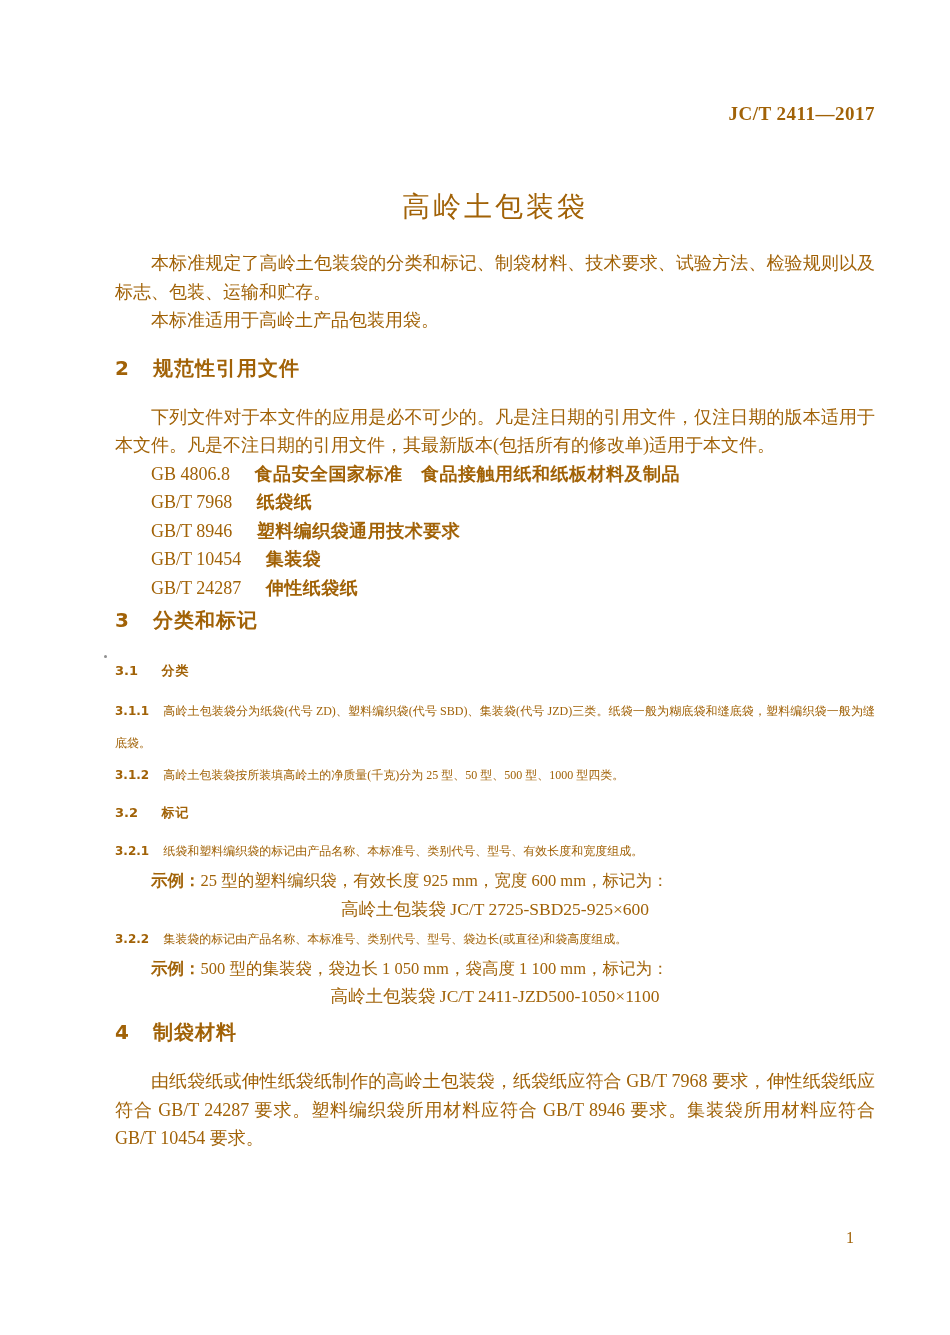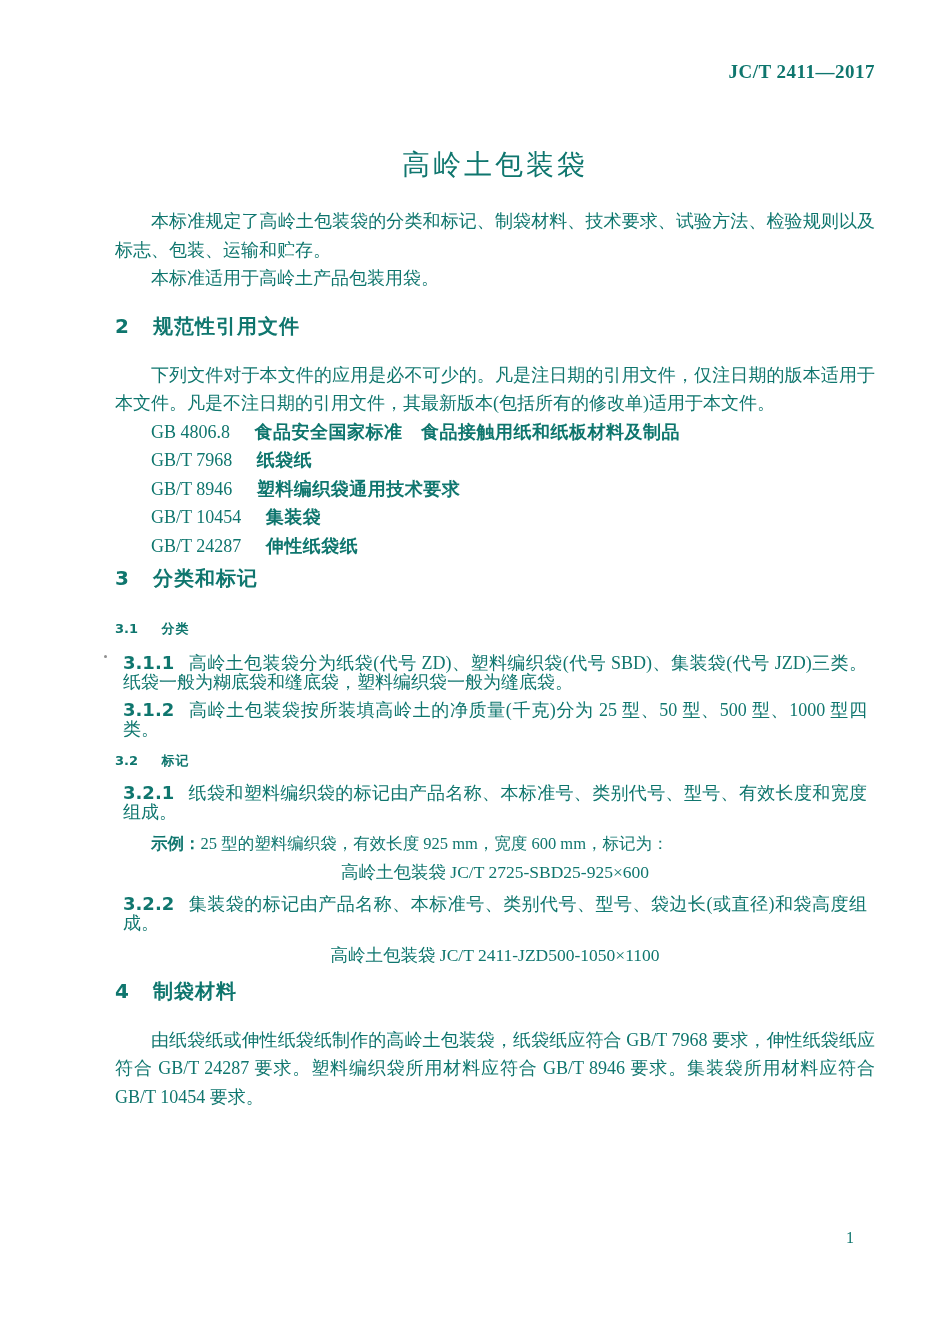--- a/index.html
+++ b/index.html
@@ -6,22 +6,22 @@
     margin: 0;
     padding: 0;
     background: #ffffff;
   }
   .page {
     position: relative;
     width: 950px;
     height: 1335px;
     background: #ffffff;
     box-sizing: border-box;
-    padding: 61px 75px 0 115px;
-    color: #0f766e;
+    padding: 103px 75px 0 115px;
+    color: #a16207;
     font-family: "Liberation Serif", "DejaVu Serif", serif;
     overflow: hidden;
   }
   
   .page-header {
     text-align: right;
     font-weight: bold;
     font-size: 19px;
     line-height: 22px;
     letter-spacing: 0.5px;
@@ -79,23 +79,23 @@
     white-space: nowrap;
   }
   .ref-code { margin-right: 20px; }
   .ref-title {
     font-family: "DejaVu Sans", "Liberation Sans", sans-serif;
     font-weight: bold;
     letter-spacing: 0.5px;
   }
   
   .clause {
-    margin: 8px;
-    font-size: 18px;
-    line-height: 19px;
+    margin: 0;
+    font-size: 12px;
+    line-height: 32px;
     text-align: justify;
   }
   .clause-num {
     font-family: "DejaVu Sans", "Liberation Sans", sans-serif;
     font-weight: bold;
     margin-right: 14px;
   }
   .mt-clause1 { margin-top: 12px; }
   .mt-clause2 { margin-top: 10px; }
   
@@ -204,20 +204,23 @@
       <span class="clause-num">3.2.1</span><span>纸袋和塑料编织袋的标记由产品名称、本标准号、类别代号、型号、有效长度和宽度组成。</span>
     </p>
     <p class="example">
       <span class="example-label">示例：</span><span>25 型的塑料编织袋，有效长度 925 mm，宽度 600 mm，标记为：</span>
     </p>
     <p class="example-marking">高岭土包装袋 JC/T 2725-SBD25-925×600</p>
 
     <p class="clause">
       <span class="clause-num">3.2.2</span><span>集装袋的标记由产品名称、本标准号、类别代号、型号、袋边长(或直径)和袋高度组成。</span>
     </p>
+    <p class="example">
+      <span class="example-label">示例：</span><span>500 型的集装袋，袋边长 1 050 mm，袋高度 1 100 mm，标记为：</span>
+    </p>
     <p class="example-marking">高岭土包装袋 JC/T 2411-JZD500-1050×1100</p>
   </section>
 
   <section>
     <h2 class="sec-h mt-s4">
       <span class="sec-num">4</span>
       <span>制袋材料</span>
     </h2>
     <p class="body-p indent mt-para">由纸袋纸或伸性纸袋纸制作的高岭土包装袋，纸袋纸应符合 GB/T 7968 要求，伸性纸袋纸应符合 GB/T 24287 要求。塑料编织袋所用材料应符合 GB/T 8946 要求。集装袋所用材料应符合 GB/T 10454 要求。</p>
   </section>

